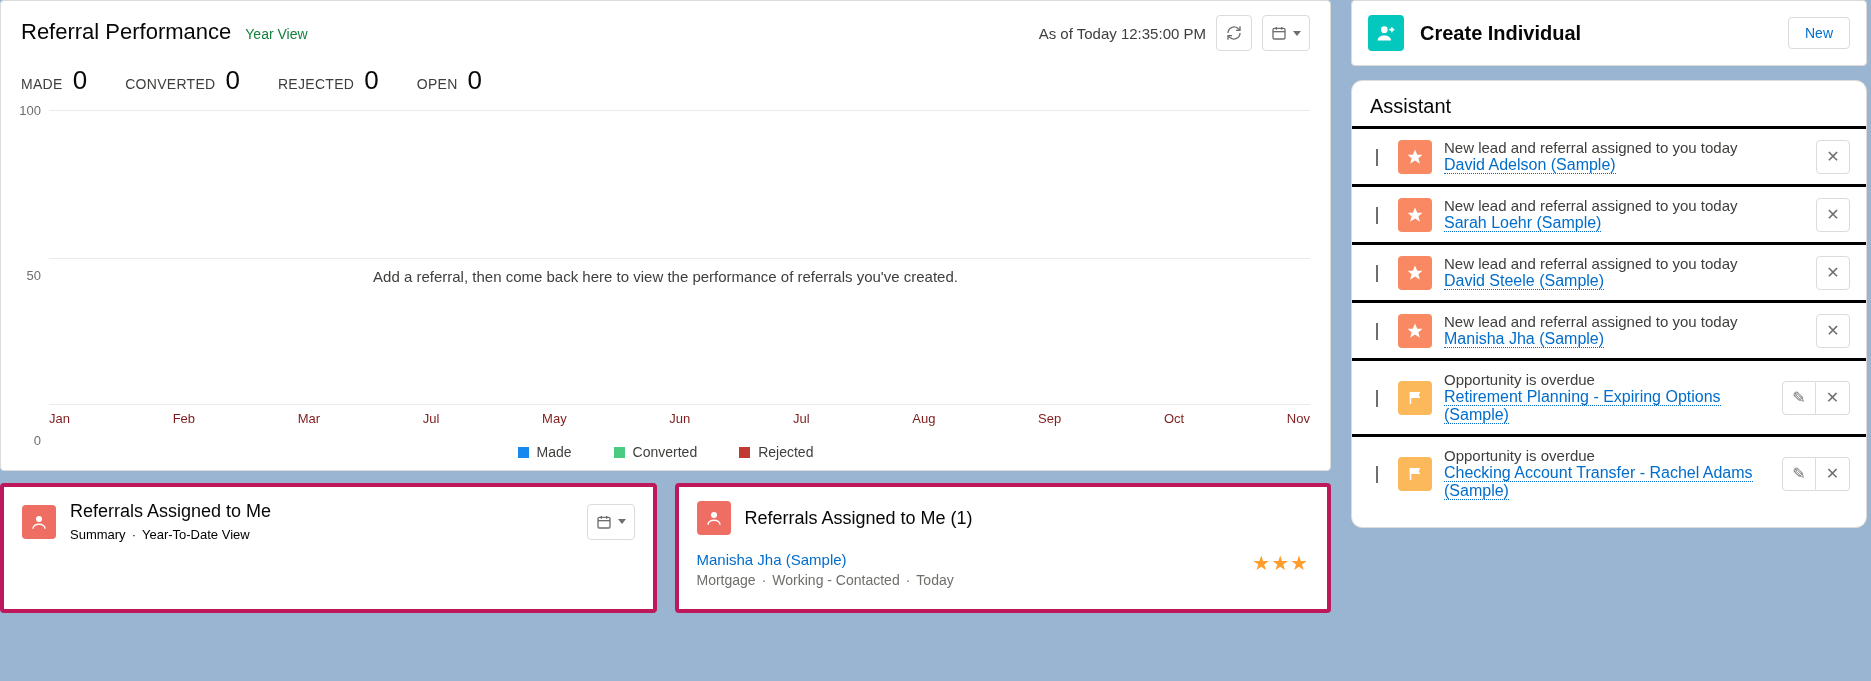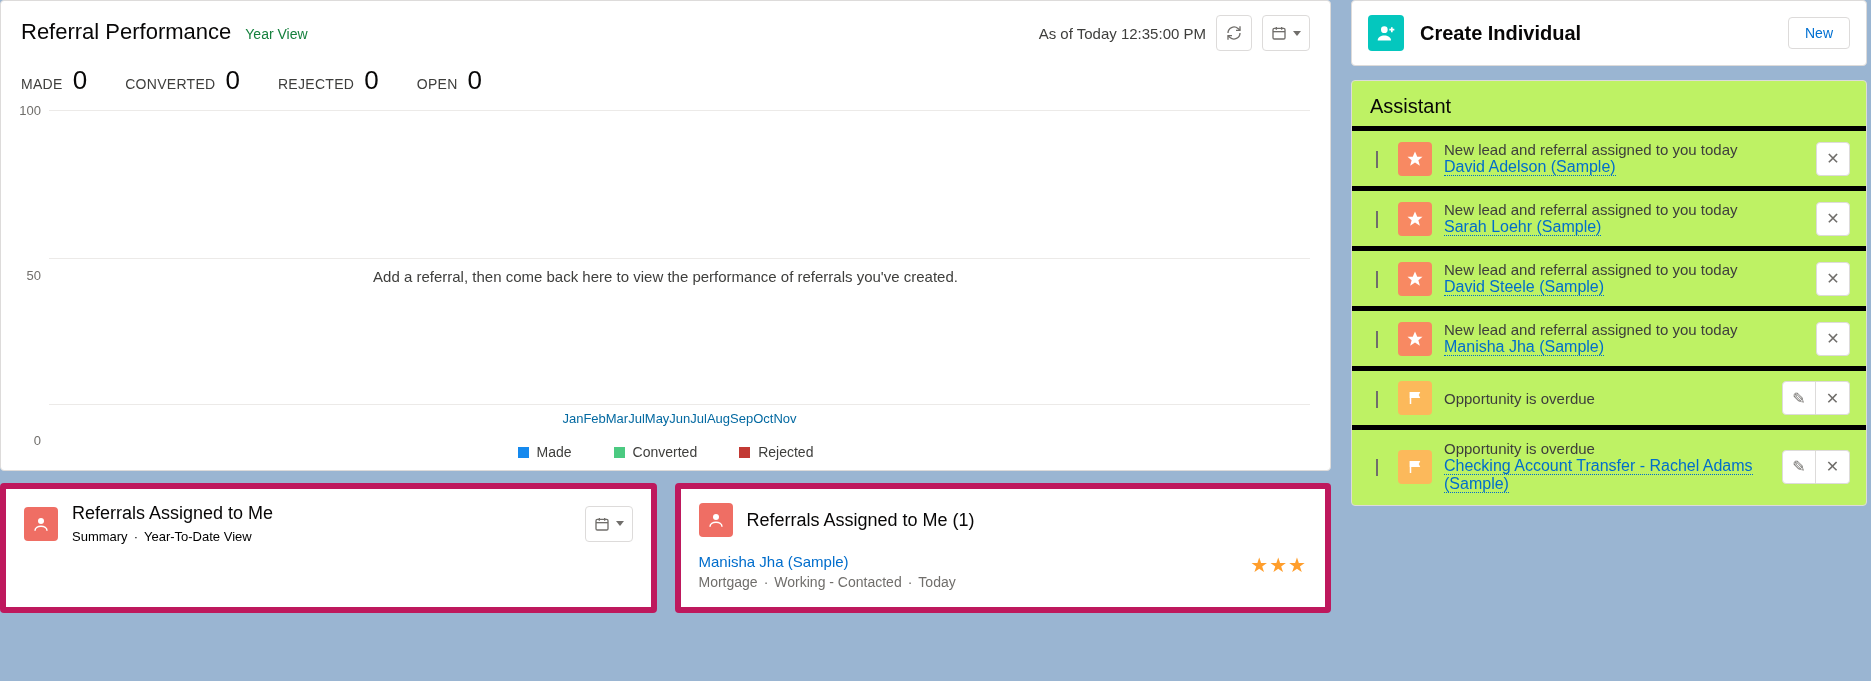--- a/index.html
+++ b/index.html
@@ -108,22 +108,22 @@
     color: #706e6b;
     transform: translateY(-50%);
   }
   .ylabel.y100 { top: 0; }
   .ylabel.y50  { top: 50%; }
   .ylabel.y0   { top: 100%; }
   .xaxis {
     position: absolute;
     left: 48px; right: 20px; bottom: 14px;
     display: flex;
-    justify-content: center;
-    color: #0369a1;
+    justify-content: space-between;
+    color: #7f1d1d;
     font-size: 13px;
   }
   .chart-msg {
     position: absolute;
     left: 0; right: 0; top: 48%;
     text-align: center;
     color: #3e3e3c;
     font-size: 15px;
   }
   .legend {
@@ -139,21 +139,21 @@
     margin-right: 8px;
     position: relative; top: 1px;
   }
   
   .bottom-row {
     display: flex; gap: 18px;
     min-height: 130px;
   }
   .bcard {
     flex:1; background:#fff;
-    border: 6px solid #be185d; border-radius:4px;
+    border: 4px solid #be185d; border-radius:4px;
     display:flex; flex-direction:column;
   }
   .bcard-head {
     display:flex; align-items:center;
     padding: 14px 18px 8px 18px;
     gap: 14px;
   }
   .ref-icon {
     width:34px; height:34px;
     background:#ef6e64;
@@ -196,28 +196,28 @@
   }
   .create-title { font-size:20px; color:#080707; font-weight:700; }
   .new-btn {
     margin-left:auto;
     border:1px solid #dddbda; border-radius:4px;
     background:#fff; color:#0070d2;
     padding: 7px 16px;
     font-size:14px; cursor:pointer;
   }
   .assistant-card {
-    background:#bef264; border:1px solid #dddbda; border-radius:4px;
-    padding: 14px 0 2px 0;
+    background:#ffffff; border:1px solid #dddbda; border-radius:11px;
+    padding: 14px 0 17px 0;
   }
   .assistant-title { font-size:20px; color:#080707; padding: 0 18px 8px 18px; }
   .a-item {
     display:flex; align-items:center;
     padding: 10px 16px;
-    border-top: 5px solid #000000;
+    border-top: 3px solid #000000;
     gap: 12px;
   }
   .chev {
     width: 8px; height: 8px;
     border-right: 2px solid #706e6b;
     border-bottom: 2px solid #706e6b;
     transform: rotate(-45deg);
     margin: 0 4px;
     flex-shrink:0;
   }
@@ -451,21 +451,21 @@
             </div>
           </div>
           <div class="a-item">
             <button style="background: none; border: none; cursor: pointer; padding: 4px;"><span class="chev"></span></button>
             <div class="a-icon opp">
               <svg width="18" height="18" viewBox="0 0 24 24" fill="#fff">
                 <path d="M5 4h14l-2 4 2 4H5z"></path>
                 <rect x="5" y="4" width="2" height="16"></rect>
               </svg>
             </div>
-            <div class="a-text"><div class="a-msg">Opportunity is overdue</div></div>
+            <div class="a-text"><div class="a-msg">Opportunity is overdue</div><span class="a-link">Retirement Planning - Expiring Options (Sample)</span></div>
             <div class="a-actions">
               <button class="a-btn">
                 <span>✎</span>
               </button>
               <button class="a-btn">
                 <span>✕</span>
               </button>
             </div>
           </div>
           <div class="a-item">

